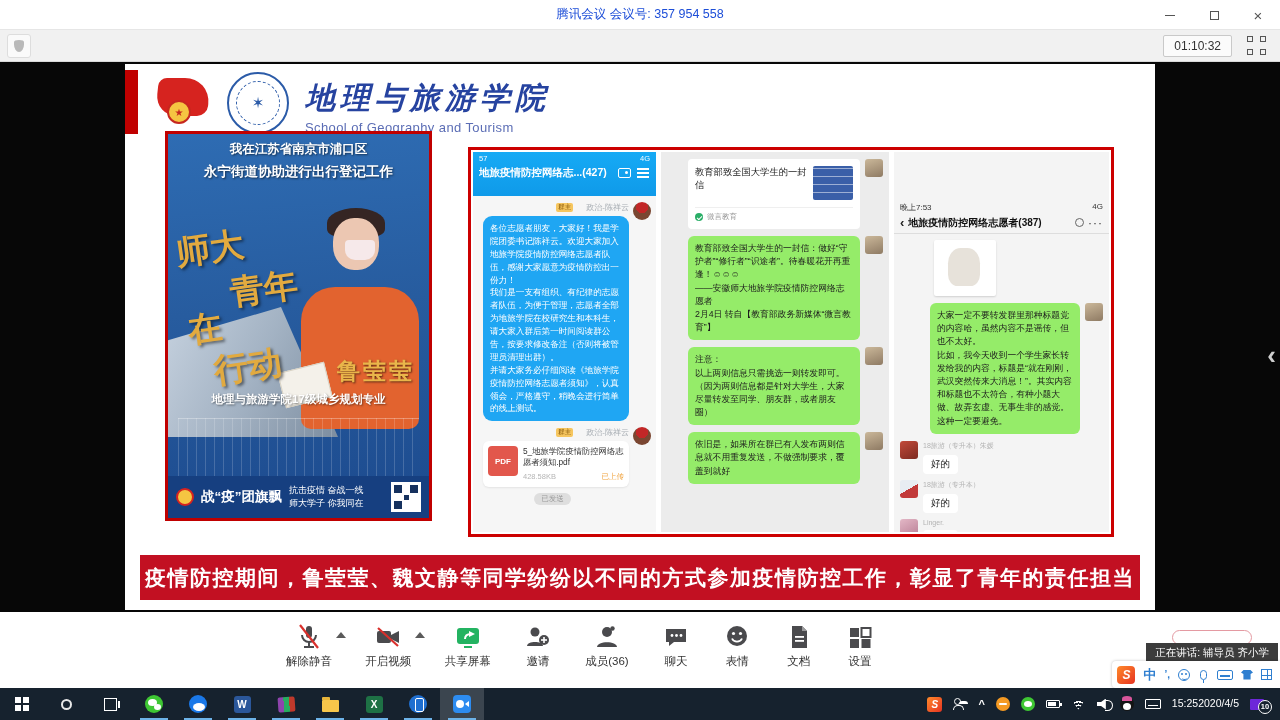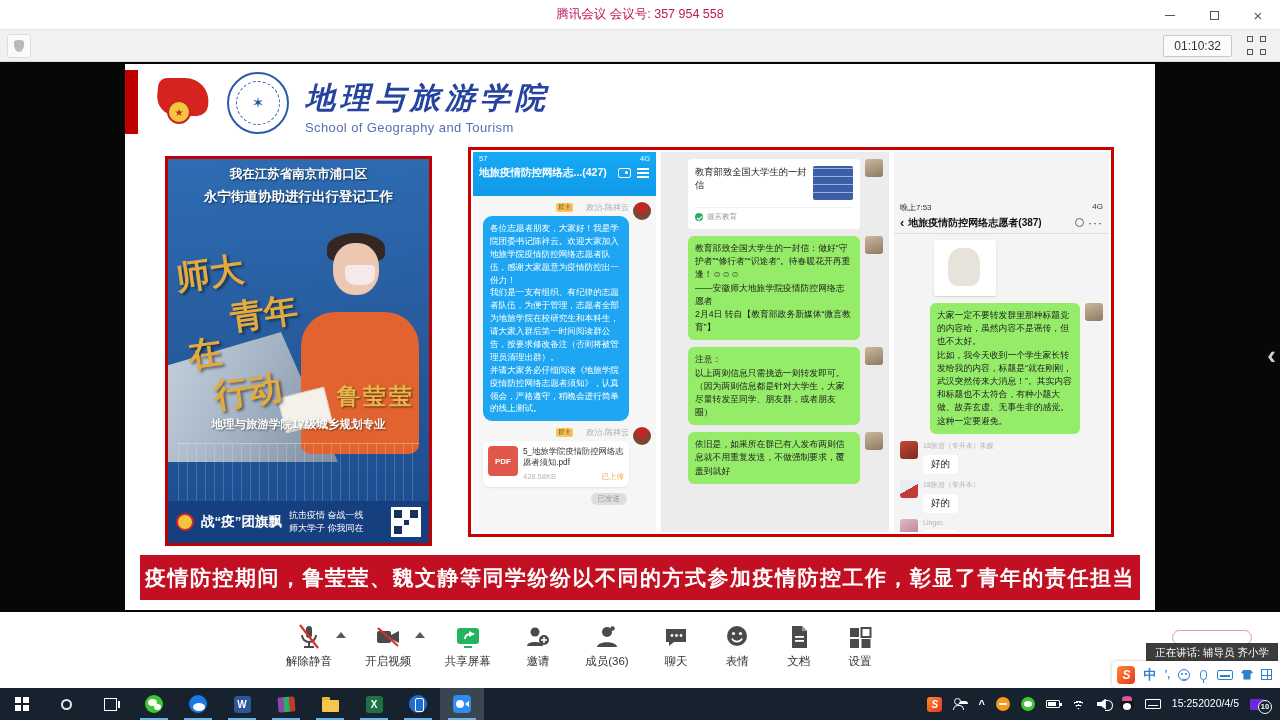--- a/index.html
+++ b/index.html
@@ -2,21 +2,21 @@
 <html><head>
 <meta charset="utf-8">
 <style>
   * { margin:0; padding:0; box-sizing:border-box; }
   html,body { width:1280px; height:720px; overflow:hidden; background:#000;
     font-family:"Liberation Sans","DejaVu Sans",sans-serif; }
 
   
   .titlebar{position:absolute;left:0;top:0;width:1280px;height:30px;background:#fff;
     border-bottom:1px solid #e6e6e6;display:flex;align-items:center;justify-content:center;}
-  .titlebar .title{font-size:12.5px;color:#be185d;}
+  .titlebar .title{font-size:12.5px;color:#1d4ed8;}
   .win-controls{position:absolute;right:0;top:0;height:30px;display:flex;}
   .ctrl{width:44px;height:30px;display:flex;align-items:center;justify-content:center;cursor:pointer;}
   .glyph-min{width:10px;border-top:1.5px solid #555;}
   .glyph-max{width:9px;height:9px;border:1.2px solid #555;position:relative;background:#fff;}
   .glyph-max::before{content:'';position:absolute;left:2px;top:-4px;width:9px;height:9px;border:1.2px solid #555;z-index:-1;}
   .glyph-close{font-size:15px;color:#555;line-height:1;}
 
   .graybar{position:absolute;left:0;top:30px;width:1280px;height:32px;background:#f1f1f1;
     border-bottom:1px solid #d8d8d8;}
   .shield-btn{position:absolute;left:7px;top:4px;width:24px;height:24px;background:#fafafa;
@@ -46,21 +46,21 @@
   .logo-seal{position:absolute;left:102px;top:8px;width:62px;height:62px;border-radius:50%;
     border:2px solid #2b5ba8;background:#fff;display:flex;align-items:center;justify-content:center;}
   .seal-inner{width:44px;height:44px;border-radius:50%;border:1px dashed #2b5ba8;display:flex;
     align-items:center;justify-content:center;color:#2b5ba8;font-size:15px;}
   .head-titles{position:absolute;left:180px;top:14px;}
   .head-cn{font-size:30px;font-weight:bold;color:#2643a0;letter-spacing:5px;font-style:italic;
     font-family:"Liberation Serif","DejaVu Serif",serif;}
   .head-en{font-size:13px;color:#5b6db5;margin-top:1px;letter-spacing:.4px;}
 
   
-  .poster{position:absolute;left:40px;top:92px;width:267px;height:390px;border:3px solid #c00000;
+  .poster{position:absolute;left:40px;top:67px;width:267px;height:390px;border:3px solid #c00000;
     background:linear-gradient(175deg,#2e6cb3 0%,#275c9f 45%,#1c4a8e 100%);overflow:hidden;color:#fff;}
   .poster h3{text-align:center;font-size:12.5px;margin-top:7px;text-shadow:1px 1px 2px rgba(0,0,0,.55);}
   .poster h4{text-align:center;font-size:13.5px;margin-top:5px;text-shadow:1px 1px 2px rgba(0,0,0,.55);}
   .photo-zone{position:absolute;left:0;top:58px;width:100%;height:245px;}
   .car{position:absolute;left:-20px;bottom:0;width:190px;height:130px;background:linear-gradient(115deg,#e8ecef 0%,#b9c2ca 55%,#8d98a2 100%);clip-path:polygon(0 30%,70% 0,100% 100%,0 100%);opacity:.85;}
   .volunteer{position:absolute;right:4px;top:12px;width:150px;height:225px;}
   .jacket{position:absolute;right:6px;bottom:0;width:118px;height:142px;background:#e2632f;border-radius:34px 34px 10px 10px;}
   .head{position:absolute;right:46px;top:14px;width:46px;height:52px;background:#ecc7b2;border-radius:46%;}
   .hair{position:absolute;right:40px;top:4px;width:58px;height:30px;background:#352523;border-radius:50% 50% 30% 30%;}
   .mask{position:absolute;right:50px;top:36px;width:30px;height:20px;background:#f6e9ea;border-radius:4px 4px 10px 10px;}
@@ -113,21 +113,21 @@
   .qq-bubble{background:#1fa6f3;color:#fff;font-size:8.6px;line-height:1.5;padding:6px 7px;
     border-radius:9px;white-space:pre-line;text-align:left;}
   .file-card{background:#fff;border-radius:6px;padding:5px;width:146px;display:flex;gap:5px;box-shadow:0 1px 2px rgba(0,0,0,.08);}
   .pdf-ic{width:30px;height:30px;background:#e2574c;border-radius:4px;color:#fff;font-size:8px;font-weight:bold;
     display:flex;align-items:center;justify-content:center;flex:0 0 auto;}
   .file-right{flex:1;min-width:0;}
   .file-name{font-size:8.3px;color:#333;line-height:1.3;}
   .file-meta{display:flex;justify-content:space-between;margin-top:4px;}
   .file-size{font-size:7.5px;color:#b5b5b5;}
   .file-status{font-size:7.5px;color:#f0a23c;}
-  .sent-row{display:flex;justify-content:flex-end;margin-right:24px;}
+  .sent-row{display:flex;justify-content:center;margin-right:24px;}
   .sent-pill{background:#dedede;color:#9a9a9a;font-size:7.5px;padding:1px 7px;border-radius:8px;}
 
   
   .wb-body{padding:7px 6px 0;}
   .wc-row{display:flex;justify-content:flex-end;gap:5px;margin-bottom:7px;}
   .link-card{background:#fff;border-radius:4px;padding:7px;width:172px;}
   .lc-top{display:flex;gap:6px;}
   .lc-title{font-size:9.3px;color:#222;line-height:1.35;flex:1;}
   .lc-thumb{width:40px;height:34px;background:#3a5fa8;border-radius:2px;flex:0 0 auto;
     background-image:linear-gradient(rgba(255,255,255,.5) 0 1px,transparent 1px);background-size:100% 8px;background-position:0 18px;background-repeat:repeat-y;}

